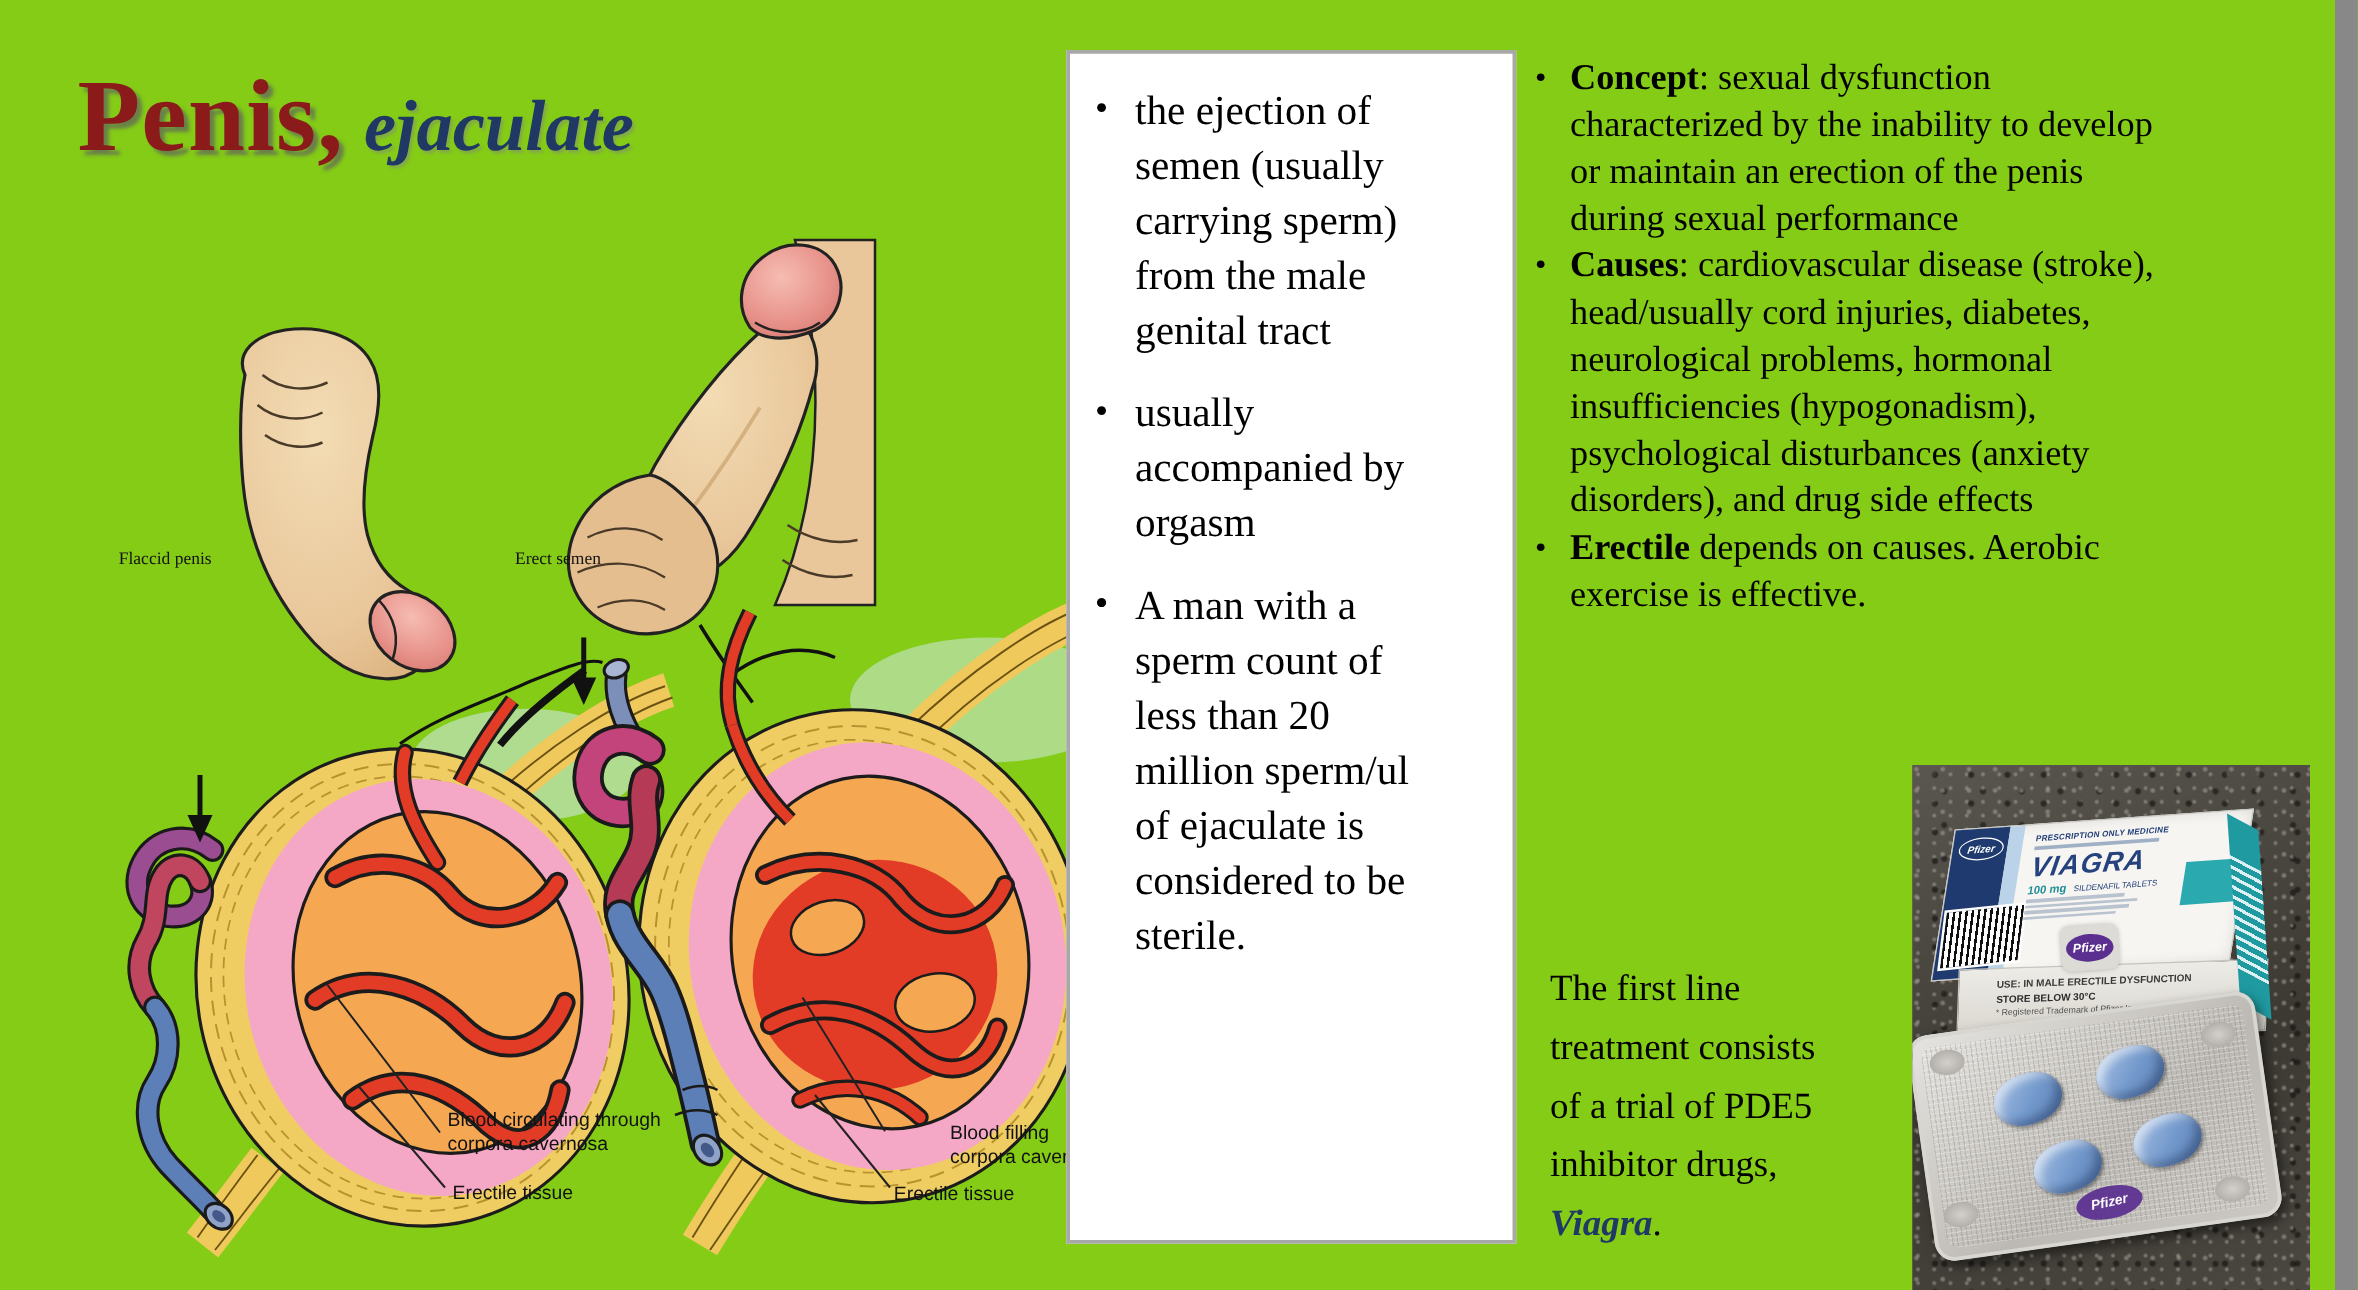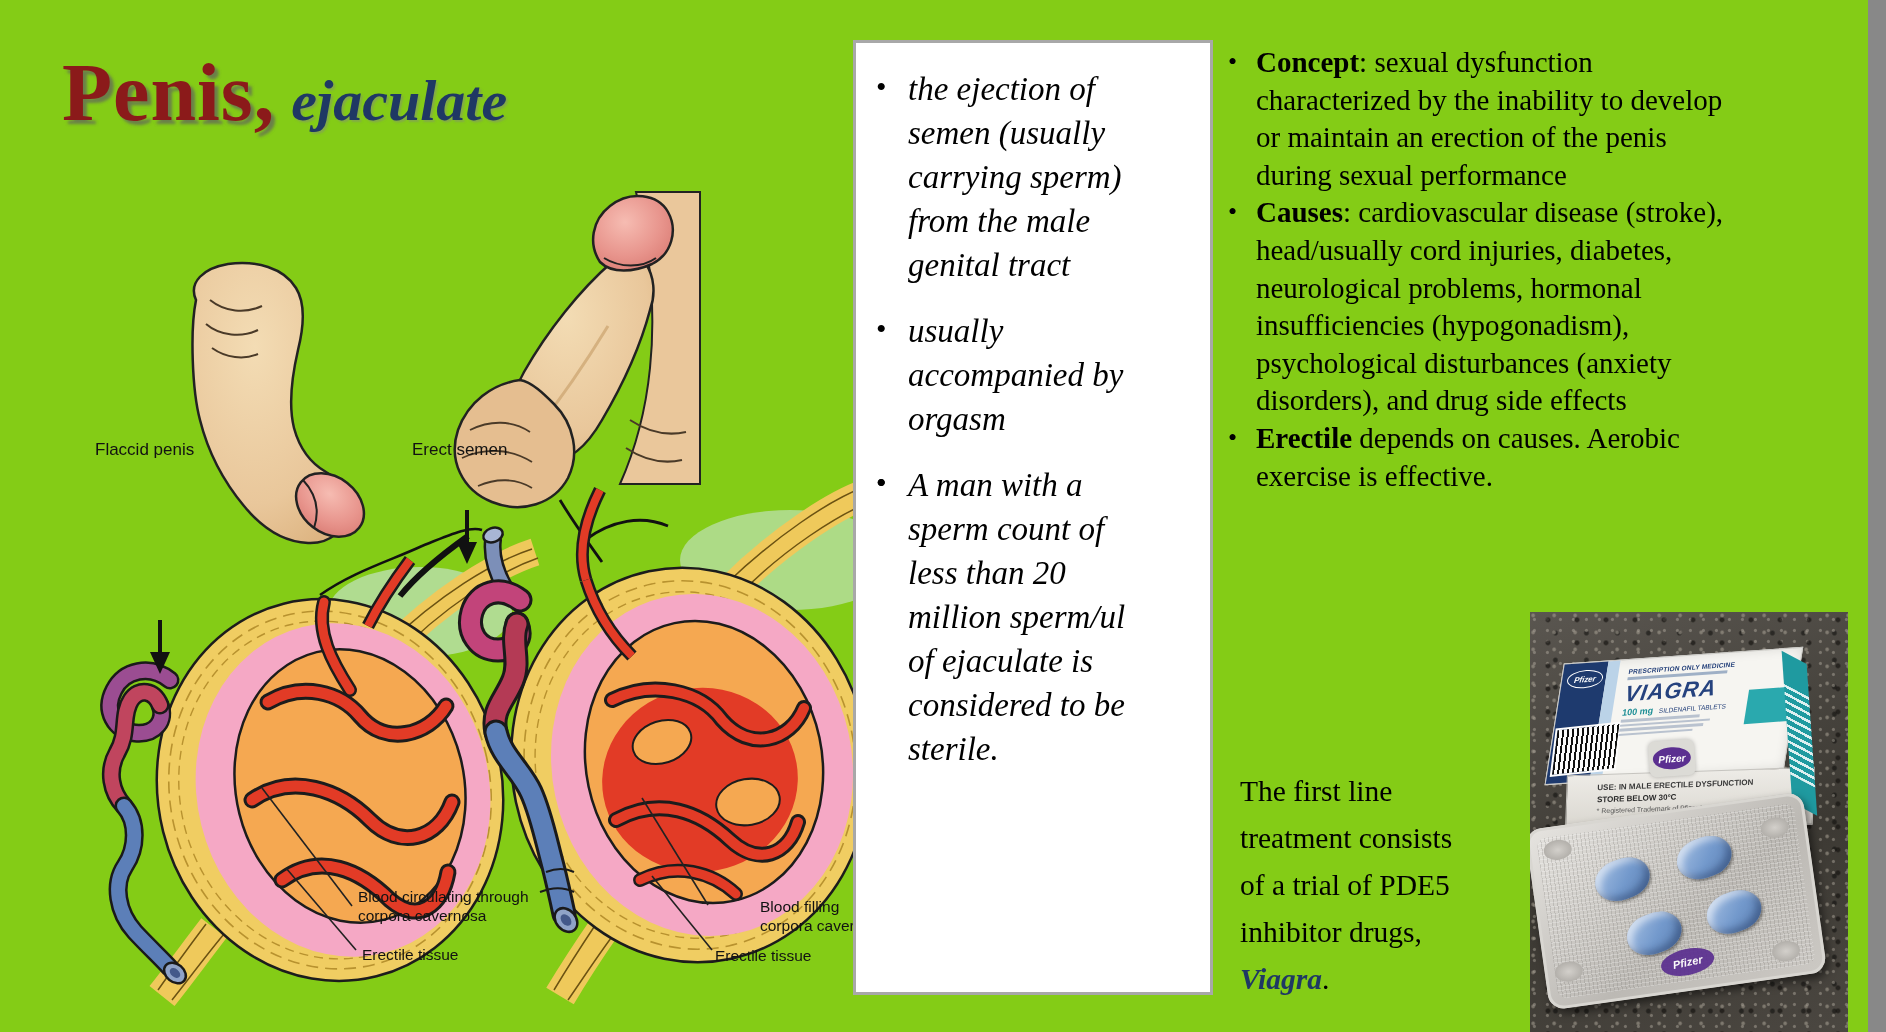--- a/index.html
+++ b/index.html
@@ -7,32 +7,32 @@
          font-family:"Liberation Serif","DejaVu Serif",serif;}
 
   
   .title{position:absolute;left:62px;top:52px;display:flex;align-items:baseline;gap:16px;}
   .t-main{font-weight:bold;font-size:82px;color:#8B1A1A;letter-spacing:1px;
           text-shadow:4px 4px 3px rgba(95,95,95,.7);line-height:1;}
   .t-sub{font-weight:bold;font-style:italic;font-size:58px;color:#1F3864;
          text-shadow:2px 2px 2px rgba(130,130,130,.45);line-height:1;}
 
   
-  .slabel{position:absolute;font-family:Liberation Sans, sans-serif;
-          font-size:17px;color:#121212;line-height:1.18;white-space:pre-line;}
+  .slabel{position:absolute;font-family:Liberation Serif, serif;
+          font-size:14px;color:#121212;line-height:1.18;white-space:pre-line;}
   .dlabel{position:absolute;font-family:"Liberation Sans","DejaVu Sans",sans-serif;
           font-size:15.5px;color:#121212;line-height:1.22;white-space:pre-line;}
 
   
   .mbox{position:absolute;left:853px;top:40px;width:360px;height:955px;border:3px solid #a8a8a8;
         box-sizing:border-box;background:#fff;padding:24px 4px 0 14px;
         font-size:33px;line-height:44px;color:#000;}
   .mitem{position:relative;padding-left:38px;margin-bottom:22px;}
   .mitem .blt{position:absolute;left:6px;top:-2px;font-size:30px;}
-  .btxt{white-space:pre-line;font-style:italic;}
+  .btxt{white-space:pre-line;}
 
   
   .rcol{position:absolute;left:1228px;top:44px;width:648px;font-size:29px;line-height:37.6px;color:#000;}
   .ritem{position:relative;padding-left:28px;}
   .ritem .blt{position:absolute;left:0;top:-1px;font-size:26px;}
   .lead{font-weight:bold;}
   .rest{white-space:pre-line;}
 
   
   .tnote{position:absolute;left:1240px;top:768px;width:252px;font-size:29.5px;line-height:47px;color:#000;}

